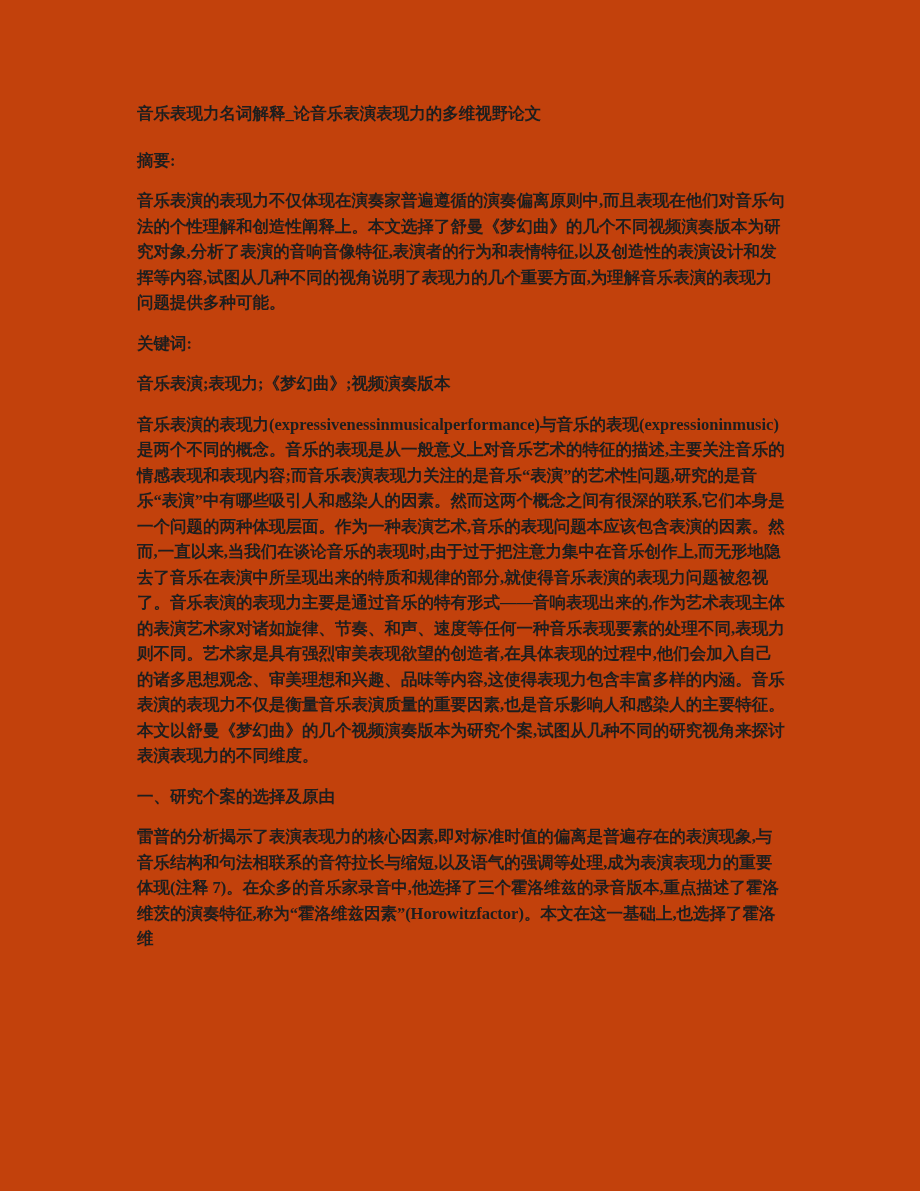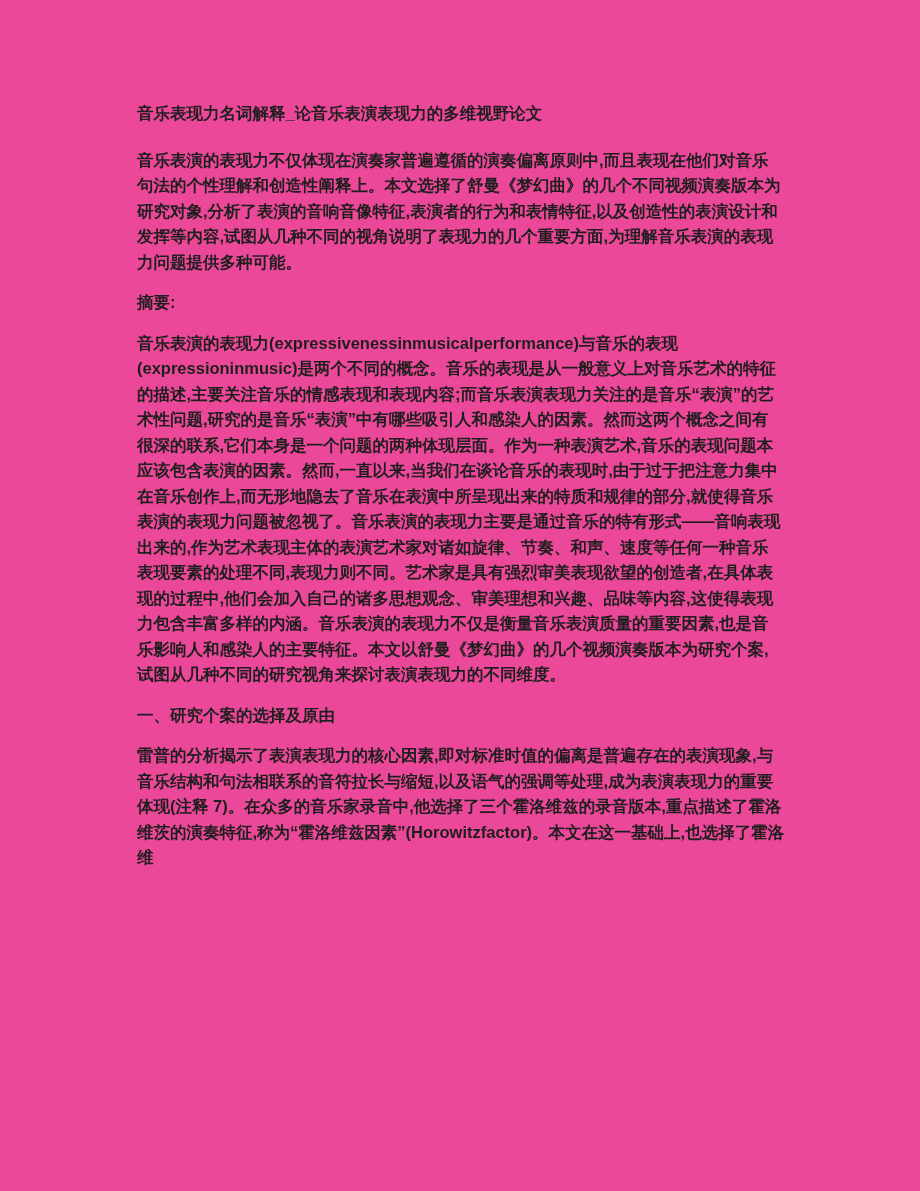--- a/index.html
+++ b/index.html
@@ -4,23 +4,23 @@
 <style>
   html, body {
     margin: 0;
     padding: 0;
     background: #ffffff;
   }
   .page {
     position: relative;
     width: 920px;
     height: 1191px;
-    background: #ec4899;
+    background: #c2410c;
     overflow: hidden;
-    font-family: Liberation Sans, sans-serif;
+    font-family: Liberation Serif, serif;
   }
   .doc {
     position: absolute;
     left: 137px;
     top: 101px;
     width: 648px;
     color: #1e1e1e;
     font-size: 16.5px;
     line-height: 25.5px;
     font-weight: bold;
@@ -42,25 +42,27 @@
   }
 </style>
 </head>
 <body>
 
 <div class="page">
   <div class="doc">
 
     <h1 class="title">音乐表现力名词解释_论音乐表演表现力的多维视野论文</h1>
 
+    <p>摘要:</p>
+
     <p>音乐表演的表现力不仅体现在演奏家普遍遵循的演奏偏离原则中,而且表现在他们对音乐句法的个性理解和创造性阐释上。本文选择了舒曼《梦幻曲》的几个不同视频演奏版本为研究对象,分析了表演的音响音像特征,表演者的行为和表情特征,以及创造性的表演设计和发挥等内容,试图从几种不同的视角说明了表现力的几个重要方面,为理解音乐表演的表现力问题提供多种可能。</p>
 
-    <p>摘要:</p>
+    <p>关键词:</p>
 
-
+    <p>音乐表演;表现力;《梦幻曲》;视频演奏版本</p>
 
     <p>音乐表演的表现力(expressivenessinmusicalperformance)与音乐的表现(expressioninmusic)是两个不同的概念。音乐的表现是从一般意义上对音乐艺术的特征的描述,主要关注音乐的情感表现和表现内容;而音乐表演表现力关注的是音乐“表演”的艺术性问题,研究的是音乐“表演”中有哪些吸引人和感染人的因素。然而这两个概念之间有很深的联系,它们本身是一个问题的两种体现层面。作为一种表演艺术,音乐的表现问题本应该包含表演的因素。然而,一直以来,当我们在谈论音乐的表现时,由于过于把注意力集中在音乐创作上,而无形地隐去了音乐在表演中所呈现出来的特质和规律的部分,就使得音乐表演的表现力问题被忽视了。音乐表演的表现力主要是通过音乐的特有形式——音响表现出来的,作为艺术表现主体的表演艺术家对诸如旋律、节奏、和声、速度等任何一种音乐表现要素的处理不同,表现力则不同。艺术家是具有强烈审美表现欲望的创造者,在具体表现的过程中,他们会加入自己的诸多思想观念、审美理想和兴趣、品味等内容,这使得表现力包含丰富多样的内涵。音乐表演的表现力不仅是衡量音乐表演质量的重要因素,也是音乐影响人和感染人的主要特征。本文以舒曼《梦幻曲》的几个视频演奏版本为研究个案,试图从几种不同的研究视角来探讨表演表现力的不同维度。</p>
 
     <h2 class="heading">一、研究个案的选择及原由</h2>
 
 
     <p>雷普的分析揭示了表演表现力的核心因素,即对标准时值的偏离是普遍存在的表演现象,与音乐结构和句法相联系的音符拉长与缩短,以及语气的强调等处理,成为表演表现力的重要体现(注释 7)。在众多的音乐家录音中,他选择了三个霍洛维兹的录音版本,重点描述了霍洛维茨的演奏特征,称为“霍洛维兹因素”(Horowitzfactor)。本文在这一基础上,也选择了霍洛维</p>
 
   </div>
 </div>

